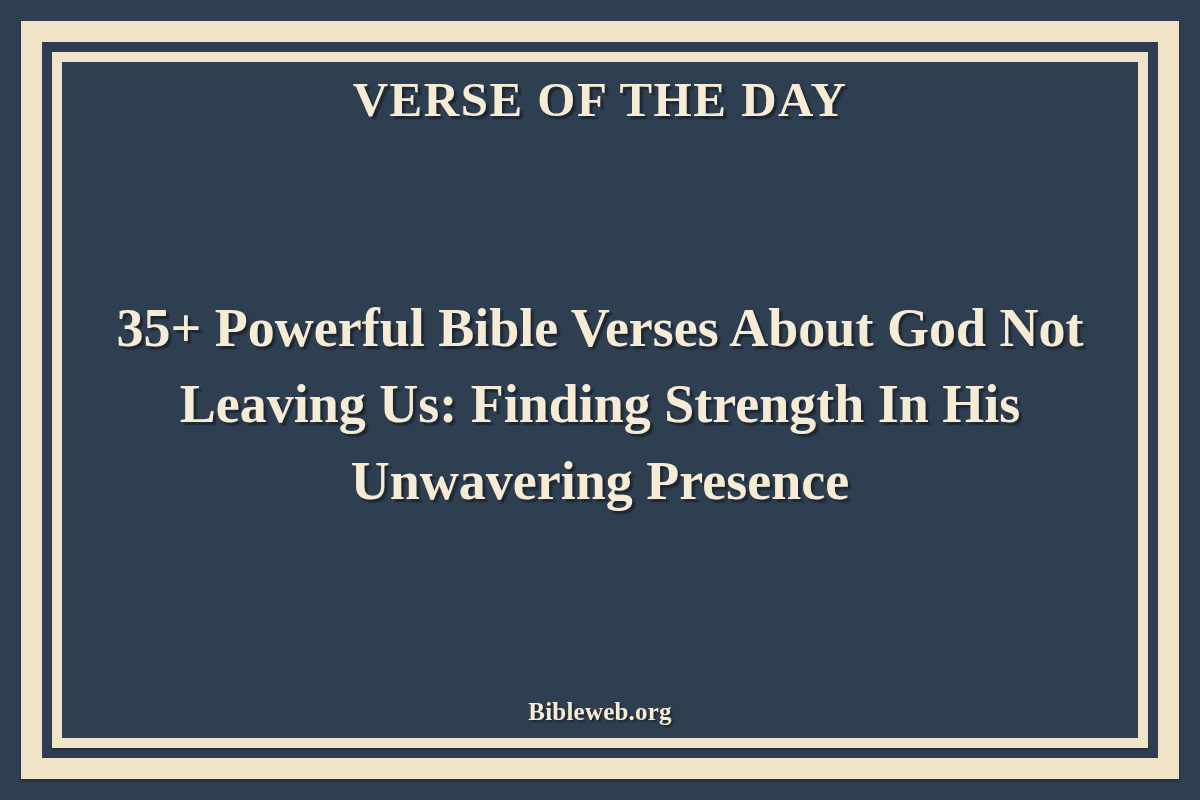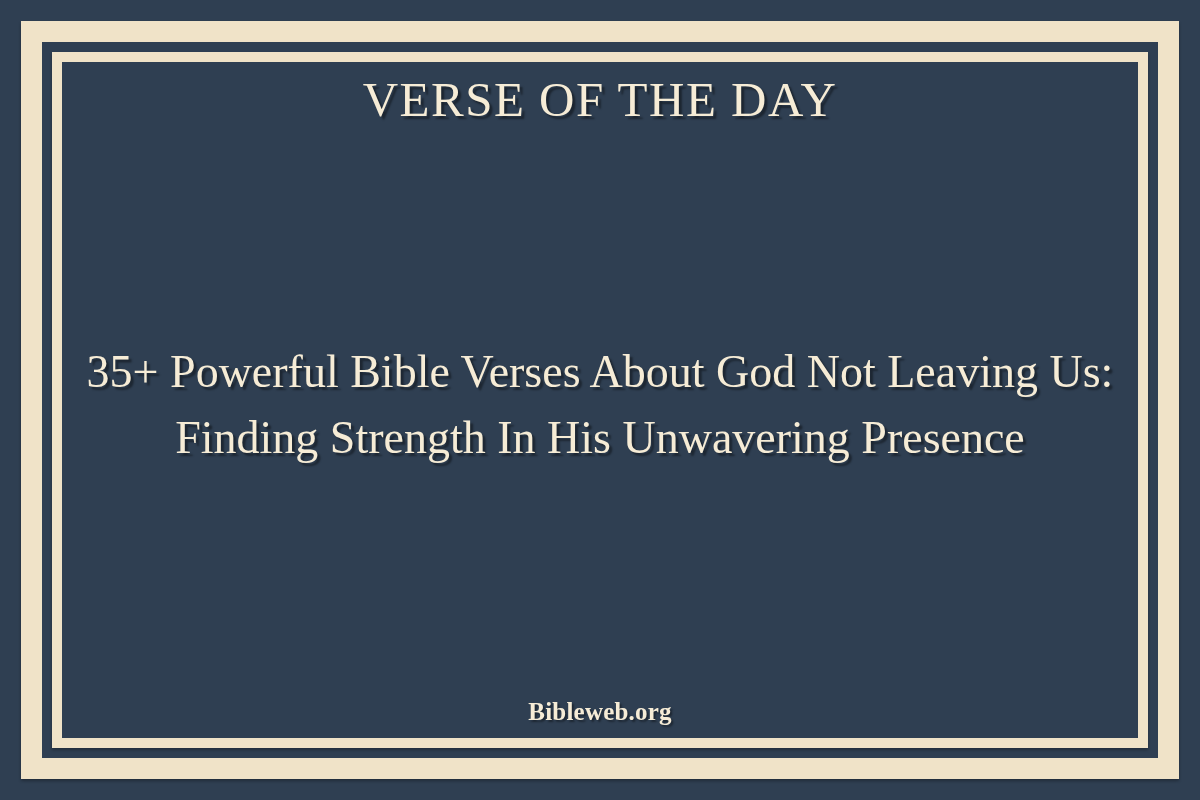--- a/index.html
+++ b/index.html
@@ -53,42 +53,42 @@
     display: flex;
     flex-direction: column;
     align-items: center;
     box-sizing: border-box;
     padding: 0 18px;
   }
 
   .eyebrow {
     margin-top: 12px;
     font-size: 49px;
-    font-weight: 400;
+    font-weight: 700;
     letter-spacing: 1.5px;
     line-height: 1.05;
     color: #f6ecd6;
     text-transform: uppercase;
     text-align: left;
     text-shadow: 3px 3px 2px rgba(0,0,0,0.42);
     white-space: nowrap;
   }
 
   .headline-wrap {
     flex: 1 1 auto;
     display: flex;
     align-items: center;
     justify-content: center;
     width: 100%;
     margin-top: -14px;
   }
 
   .headline {
-    font-size: 46px;
-    font-weight: 400;
+    font-size: 54px;
+    font-weight: 700;
     line-height: 1.42;
     color: #f6ecd6;
     text-align: center;
     text-shadow: 3px 3px 2px rgba(0,0,0,0.40);
     max-width: 1040px;
   }
 
   .footer {
     margin-bottom: 12px;
     font-size: 25px;

